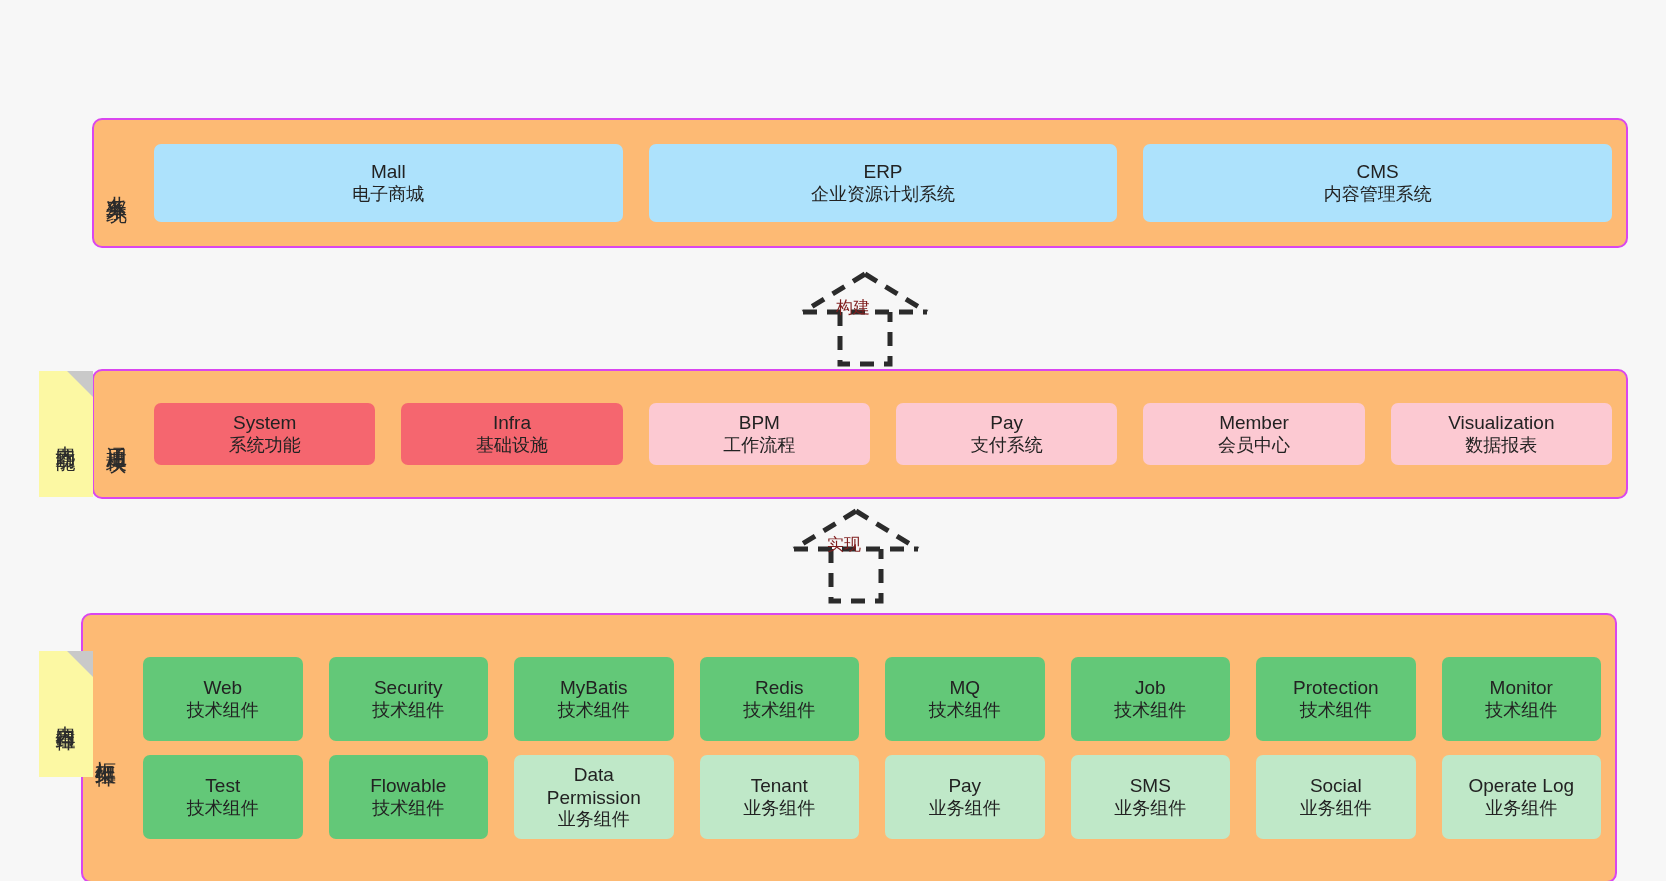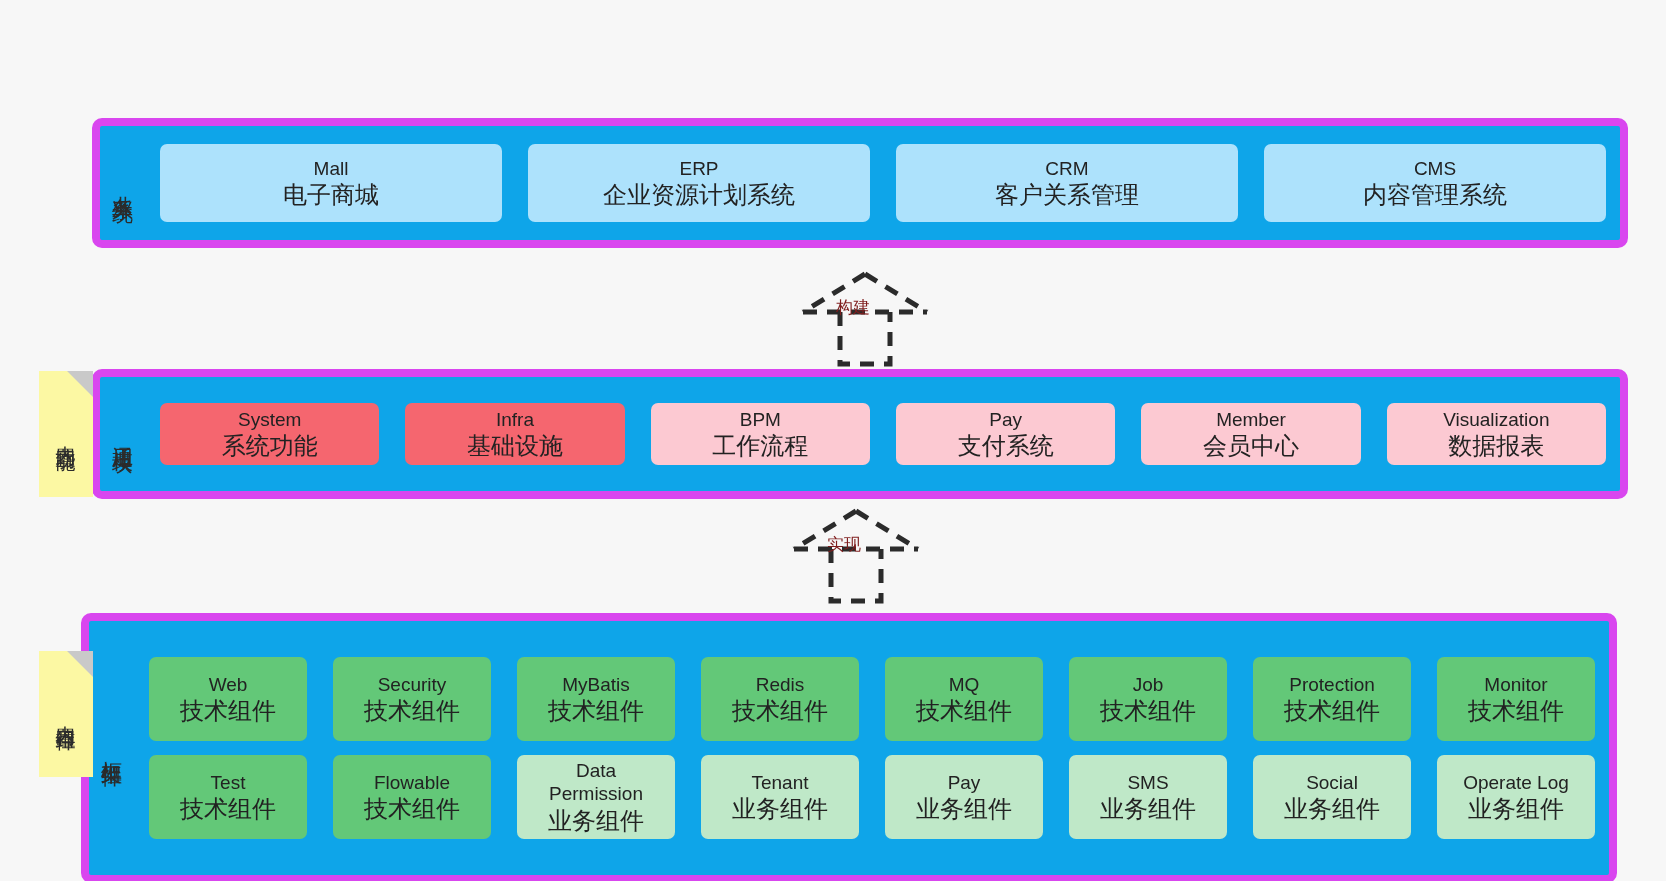--- a/index.html
+++ b/index.html
@@ -8,22 +8,22 @@
     background:#f7f7f7;
     font-family:"Liberation Sans","DejaVu Sans",sans-serif;
     overflow:hidden;
     position:relative;
   }
   .canvas{position:absolute;inset:0;}
 
   
   .layer{
     position:absolute;
-    background:#0ea5e9;
-    border:8px solid #d946ef;
+    background:#fdba74;
+    border:2px solid #d946ef;
     border-radius:10px;
     box-sizing:border-box;
     display:flex;
     align-items:stretch;
   }
   .layer-title{
     width:46px;
     flex:0 0 46px;
     display:flex;
     align-items:center;
@@ -59,21 +59,21 @@
     flex-direction:column;
     align-items:center;
     justify-content:center;
     text-align:center;
     color:#222;
     line-height:1.22;
     box-sizing:border-box;
     padding:4px 6px;
   }
   .card .t1{font-size:19px;}
-  .card .t2{font-size:24px;text-align:center;}
+  .card .t2{font-size:18px;text-align:center;}
 
   .c-blue {background:#ade2fc;}
   .c-red  {background:#f5666f;}
   .c-pink {background:#fcc9d2;}
   .c-green{background:#63c878;}
   .c-lgreen{background:#bfe8c8;}
 
   
   #layer1{left:92px;top:118px;width:1536px;height:130px;}
   #layer1 .card{height:78px;}
@@ -134,24 +134,20 @@
     <div class="layer-title">业务系统</div>
     <div class="layer-body">
       <div class="row">
         <div class="card c-blue">
           <div class="t1">Mall</div>
           <div class="t2">电子商城</div>
         </div>
         <div class="card c-blue">
           <div class="t1">ERP</div>
           <div class="t2">企业资源计划系统</div>
-        </div>
-        <div class="card c-blue">
-          <div class="t1">CRM</div>
-          <div class="t2">客户关系管理</div>
         </div>
         <div class="card c-blue">
           <div class="t1">CMS</div>
           <div class="t2">内容管理系统</div>
         </div>
       </div>
     </div>
   </div>
 
   <div class="arrow" id="arrow1">

